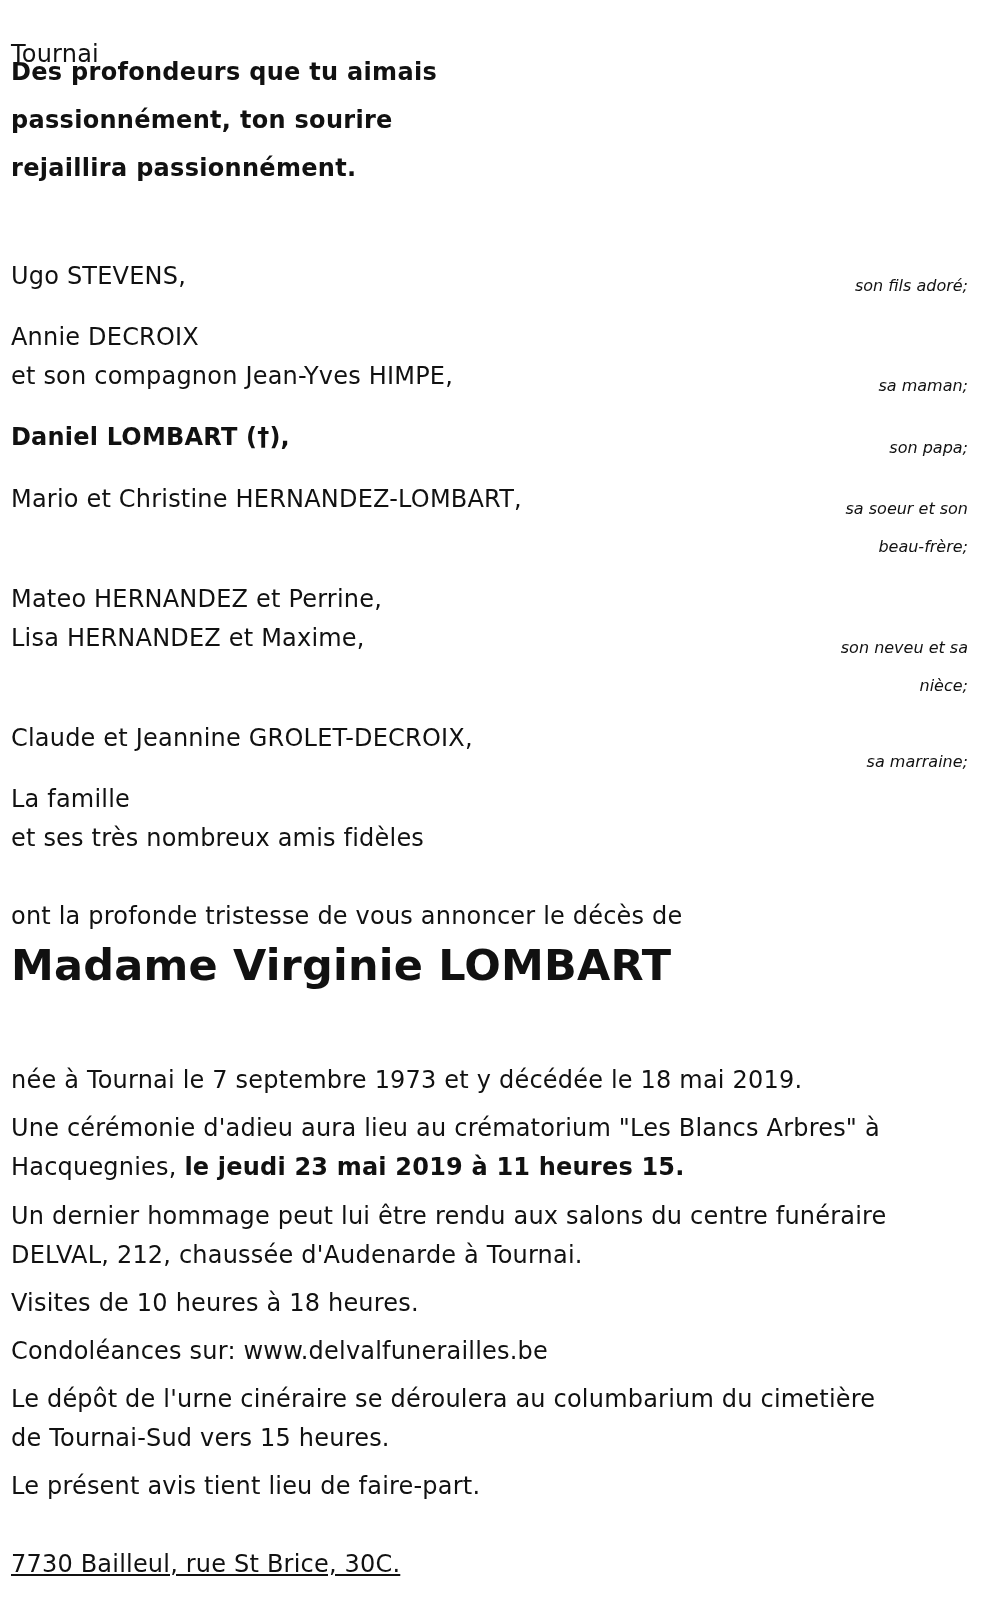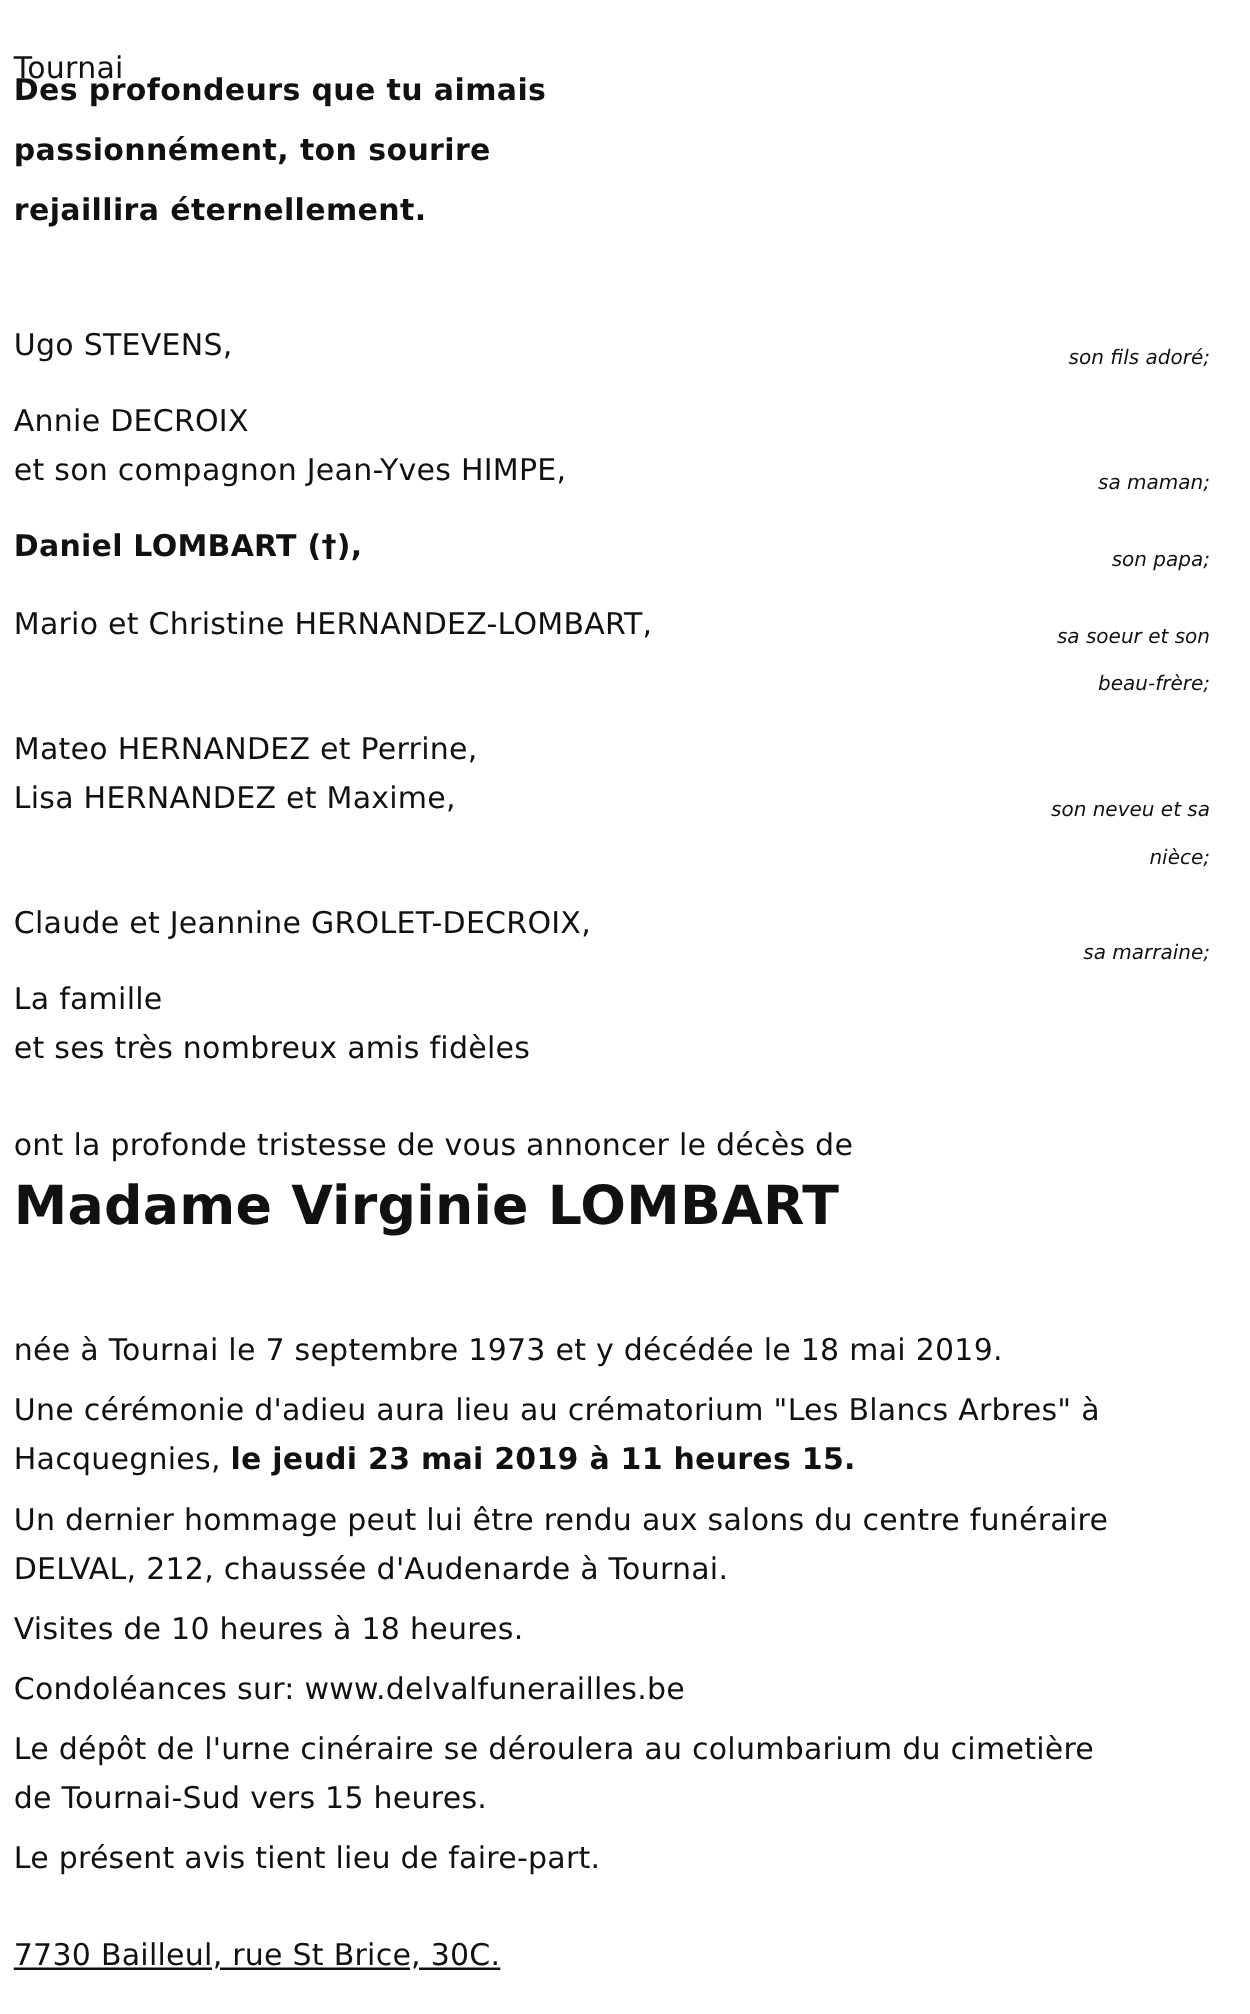--- a/index.html
+++ b/index.html
@@ -45,21 +45,21 @@
     }
     .left { left: 11px; }
     b { font-weight: bold; }
   </style>
 </head>
 <body>
 
 <div class="abs left regular" style="top:9px;">Tournai</div>
 <div class="abs left bold-verse" style="top:57px;">Des profondeurs que tu aimais</div>
 <div class="abs left bold-verse" style="top:105px;">passionnément, ton sourire</div>
-<div class="abs left bold-verse" style="top:153px;">rejaillira éternellement.</div>
+<div class="abs left bold-verse" style="top:153px;">rejaillira passionnément.</div>
 
 <div>
 
   <div class="abs left regular" style="top:231px;">Ugo STEVENS,</div>
   <div class="abs relation" style="top:256px;">son fils adoré;</div>
 
   <div class="abs left regular" style="top:292px;">Annie DECROIX</div>
   <div class="abs left regular" style="top:331px;">et son compagnon Jean-Yves HIMPE,</div>
   <div class="abs relation" style="top:356px;">sa maman;</div>
 

